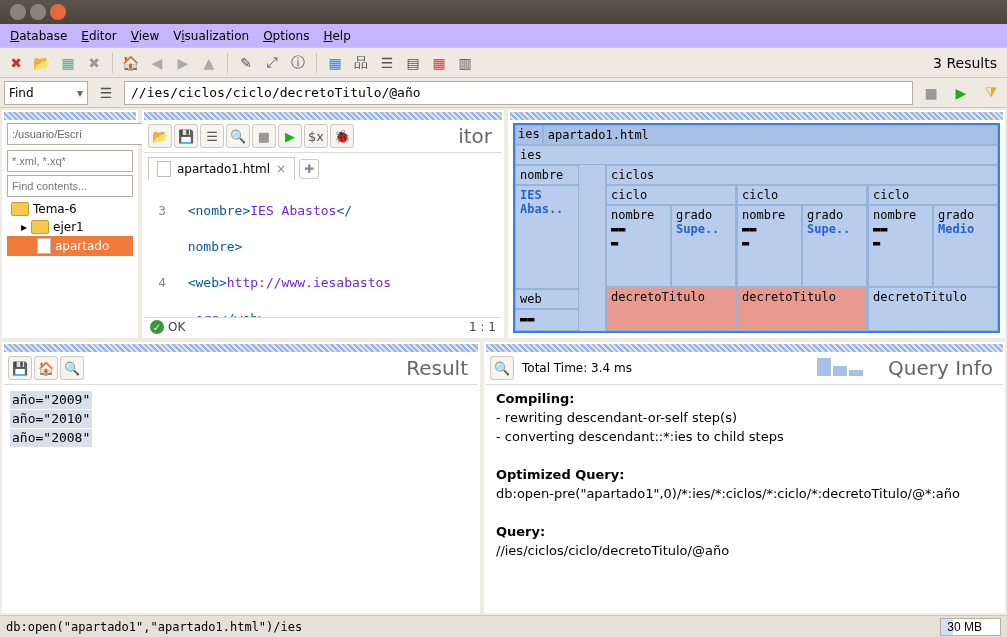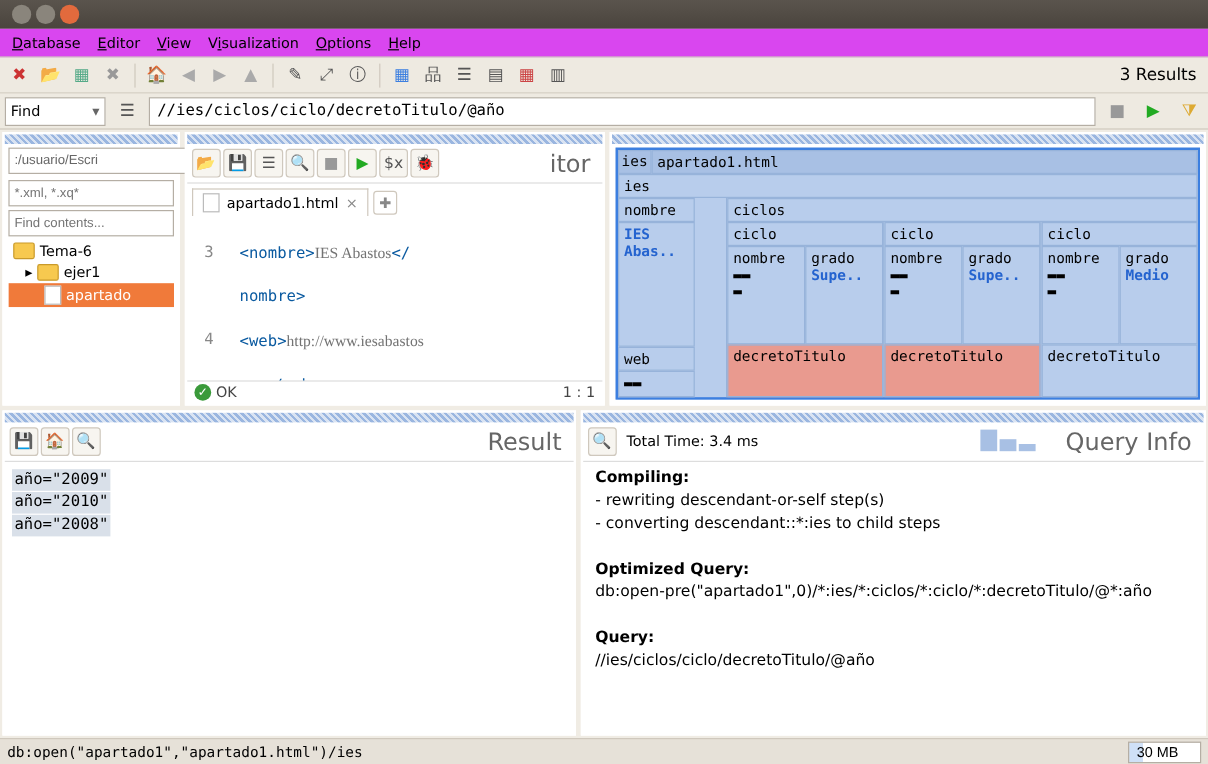--- a/index.html
+++ b/index.html
@@ -1,36 +1,36 @@
 <!DOCTYPE html>
 <html><head>
 <meta charset="utf-8">
 <style>
 * { box-sizing: border-box; margin: 0; padding: 0; }
 body { font-family: "DejaVu Sans", "Liberation Sans", sans-serif; font-size: 12px; background: #f0ece4; width: 1007px; height: 637px; overflow: hidden; display: flex; flex-direction: column; }
 .titlebar { background: linear-gradient(#5a544d,#4a443d); color: #fff; height: 24px; display: flex; align-items: center; padding: 0 6px; font-weight: bold; }
 .titlebar .title { flex: 1; text-align: center; font-size: 12px; }
 .wbtn { width: 16px; height: 16px; border-radius: 8px; margin-left: 4px; display: inline-block; }
-.menubar { background: #d946ef; height: 24px; display: flex; align-items: center; padding: 0 4px; gap: 2px; border-bottom: 1px solid #cfc8bd; }
+.menubar { background: #c4b5fd; height: 24px; display: flex; align-items: center; padding: 0 4px; gap: 2px; border-bottom: 1px solid #cfc8bd; }
 .menubar span { padding: 2px 6px; cursor: pointer; }
 .menubar span u { text-decoration: underline; }
 .toolbar { background: #eeeae1; height: 30px; display: flex; align-items: center; padding: 0 4px; gap: 2px; border-bottom: 1px solid #cfc8bd; }
 .tbtn { width: 24px; height: 24px; border: 1px solid transparent; border-radius: 3px; display: inline-flex; align-items: center; justify-content: center; font-size: 14px; cursor: pointer; color: #555; }
 .tbsep { width: 1px; height: 20px; background: #cfc8bd; margin: 0 4px; }
 .toolbar-right { margin-left: auto; padding-right: 6px; font-size: 14px; }
 .findbar { background: #eeeae1; height: 30px; display: flex; align-items: center; padding: 2px 4px; gap: 6px; border-bottom: 1px solid #cfc8bd; }
 .findbar select, .findbar .combo { height: 24px; border: 1px solid #b5aea4; background: #fff; font-size: 12px; }
 .combo { display: flex; align-items: center; padding: 0 4px; width: 84px; }
 .combo::after { content: "▾"; margin-left: auto; color: #666; }
 .findbar input.xpath { flex: 1; height: 24px; border: 1px solid #b5aea4; background: #fff; padding: 0 6px; font-family: monospace; font-size: 13px; }
 .mainregion { flex: 1; display: flex; flex-direction: column; }
 .row1 { height: 232px; display: flex; }
 .row2 { flex: 1; display: flex; }
 .panel { border: 2px solid #fff; margin: 2px; background: #fff; display: flex; flex-direction: column; position: relative; }
-.panel-project { width: 148px; }
+.panel-project { width: 136px; }
 .panel-editor { flex: 1; }
 .panel-map { width: 497px; }
 .panel-result { width: 478px; }
 .panel-query { flex: 1; }
 .hatch { height: 8px; background: repeating-linear-gradient(45deg,#9ab6e0,#9ab6e0 2px,#d9e3f2 2px,#d9e3f2 4px); }
 .panel .tb { padding: 4px; display: flex; align-items: center; gap: 2px; border-bottom: 1px solid #ddd; }
 .smbtn { width: 24px; height: 24px; border: 1px solid #cfc8bd; border-radius: 3px; background: #f7f5f0; display: inline-flex; align-items: center; justify-content: center; font-size: 13px; cursor: pointer; color:#555; }
 .caption { margin-left: auto; font-size: 20px; color: #666; padding-right: 6px; }
 .project-body { padding: 3px; display: flex; flex-direction: column; gap: 3px; }
 .projinp { width: 100%; height: 22px; border: 1px solid #b5aea4; padding: 0 4px; font-size: 11px; color: #888; }
@@ -42,21 +42,21 @@
 .folder { width: 18px; height: 14px; background: #f7c94f; border: 1px solid #c99a2a; border-radius: 2px; display: inline-block; }
 .fileico { width: 14px; height: 16px; background: #fff; border: 1px solid #bbb; display: inline-block; }
 .ed-tabs { display: flex; align-items: center; padding: 4px 4px 0; gap: 4px; }
 .ed-tab { border: 1px solid #cfc8bd; border-bottom: none; padding: 3px 8px; background: #fff; font-size: 12px; display: flex; align-items: center; gap: 6px; }
 .tabadd { width: 20px; height: 20px; display:inline-flex;align-items:center;justify-content:center;color:#888;border:1px solid #cfc8bd;border-radius:3px;}
 .codearea { flex: 1; font-family: monospace; font-size: 13px; padding: 4px 4px 2px 0; overflow: hidden; position: relative; white-space: pre; line-height: 18px; }
 .gutter { display:inline-block; width: 28px; text-align: right; color: #888; padding-right: 6px; vertical-align: top; }
 .codeline { display: flex; }
 .ct { display:inline; }
 .kw-tag { color: #0a5aa0; }
-.kw-txt { color: #737373; font-family: Liberation Serif, serif; }
+.kw-txt { color: #6d28d9; }
 .edstatus { display: flex; align-items: center; padding: 2px 6px; border-top: 1px solid #ddd; font-size: 12px; color: #444; }
 .okdot { width: 14px; height: 14px; border-radius: 7px; background: #3a9a3a; color:#fff; font-size:10px; display:inline-flex;align-items:center;justify-content:center;margin-right:4px;}
 .map { flex: 1; padding: 3px; background: #fff; }
 .mapbox { border: 2px solid #3c7fe0; height: 100%; font-family: monospace; font-size: 12px; background: #b8cdec; display: flex; flex-direction: column; }
 .maprow { display: flex; justify-content: space-between; }
 .mapcell { border: 1px solid #97b3da; padding: 2px 4px; background: #b8cdec; }
 .mph { background: #a8c0e4; font-size: 12px; }
 .mapcell.sel { background: #e99a8f; }
 .mapgrid { flex:1; display: flex; gap: 26px; }
 .leftcol { width: 64px; display:flex; flex-direction:column; }

